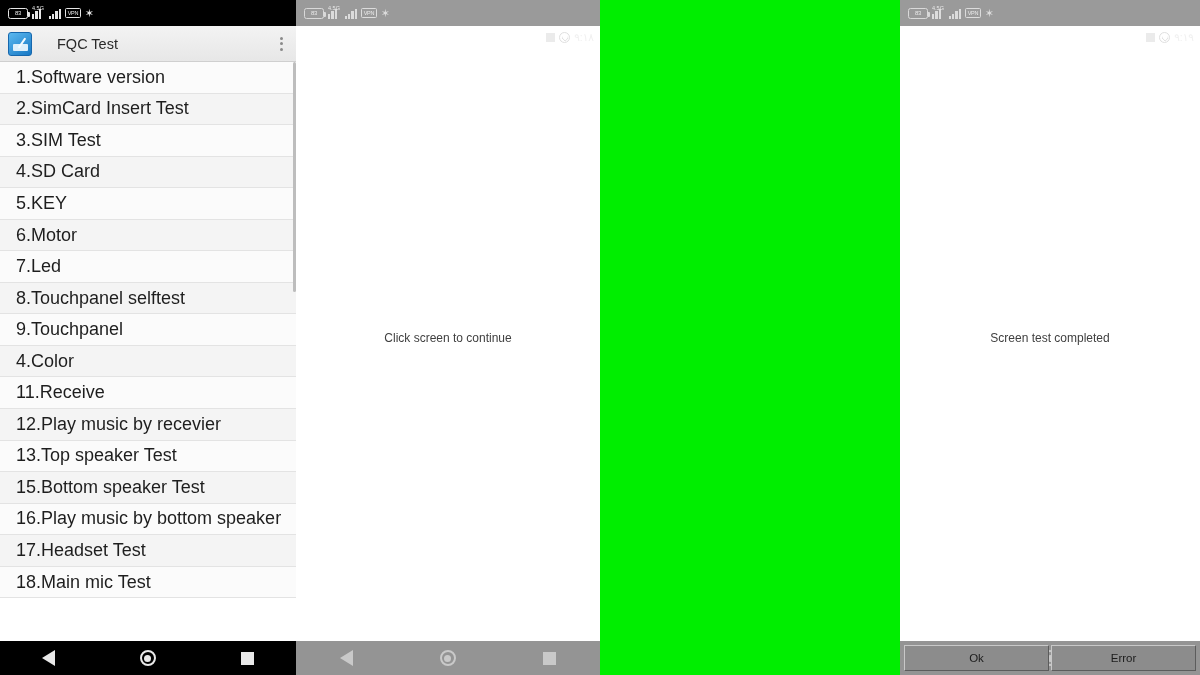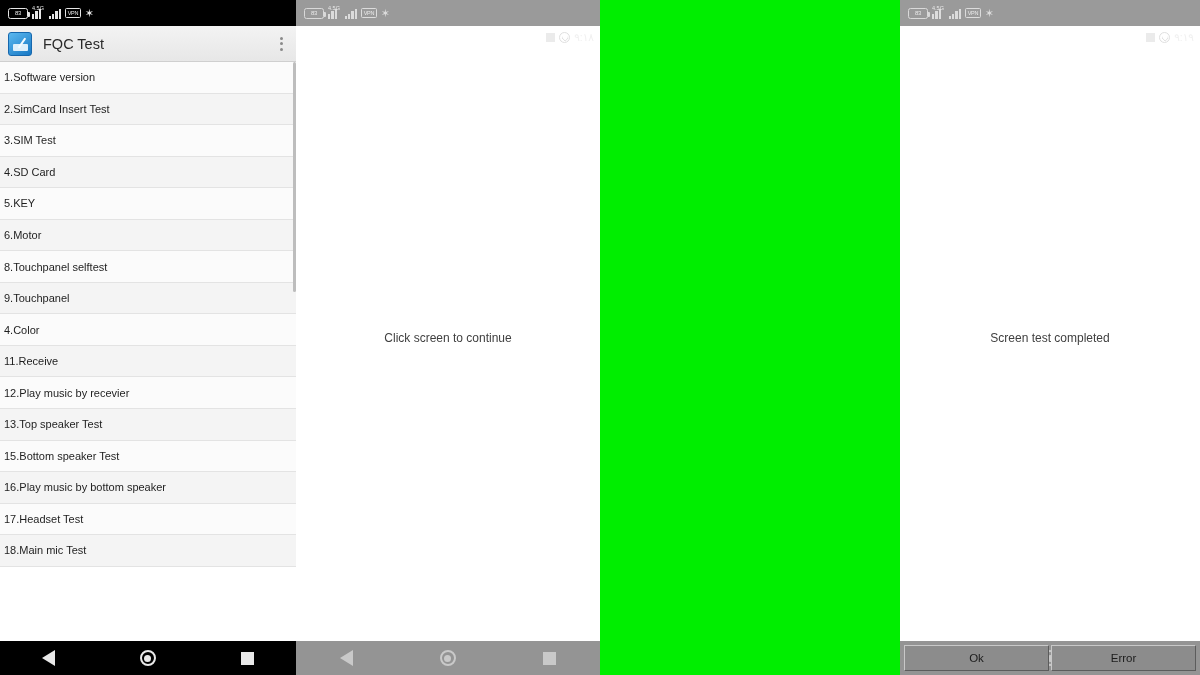--- a/index.html
+++ b/index.html
@@ -88,32 +88,32 @@
     border:1px solid #1667ad; position:relative;
   }
   .app-icon .plate {
     position:absolute; left:3.5px; right:3.5px; bottom:4px; height:7px;
     background:#dff0fb; border-radius:1px;
   }
   .app-icon .stick {
     position:absolute; width:2px; height:12px; background:#f4fbff;
     left:12px; top:4px; transform:rotate(35deg); border-radius:1px;
   }
-  .app-title { font-size:14.5px; color:#2a2a2a; margin-left:11px; }
+  .app-title { font-size:14.5px; color:#2a2a2a; margin-left:25px; }
   .overflow {
     margin-left:auto; display:flex; flex-direction:column; gap:2.5px;
     padding:4px 5px; cursor:pointer;
   }
   .overflow span { width:3px; height:3px; background:#8a8a8a; border-radius:50%; }
 
   
   .list { position:absolute; top:62px; left:0; right:0; bottom:34px; overflow:hidden; }
   .list-row {
     height:31.55px; display:flex; align-items:center;
-    padding-left:4px; font-size:11px; color:#1e1e1e;
+    padding-left:16px; font-size:18px; color:#1e1e1e;
     border-bottom:1px solid #e3e3e3; background:#fbfbfb;
   }
   .list-row:nth-child(even){ background:#f4f4f4; }
   .scrollbar {
     position:absolute; right:0; top:0; width:3px; height:230px;
     background:#bdbdbd; border-radius:2px;
   }
 
   
   .navbar {
@@ -211,20 +211,21 @@
       </div>
     </div>
 
     <div class="list">
       <div class="list-row">1.Software version</div>
       <div class="list-row">2.SimCard Insert Test</div>
       <div class="list-row">3.SIM Test</div>
       <div class="list-row">4.SD Card</div>
       <div class="list-row">5.KEY</div>
       <div class="list-row">6.Motor</div>
+      <div class="list-row">7.Led</div>
       <div class="list-row">8.Touchpanel selftest</div>
       <div class="list-row">9.Touchpanel</div>
       <div class="list-row">4.Color</div>
       <div class="list-row">11.Receive</div>
       <div class="list-row">12.Play music by recevier</div>
       <div class="list-row">13.Top speaker Test</div>
       <div class="list-row">15.Bottom speaker Test</div>
       <div class="list-row">16.Play music by bottom speaker</div>
       <div class="list-row">17.Headset Test</div>
       <div class="list-row">18.Main mic Test</div>

